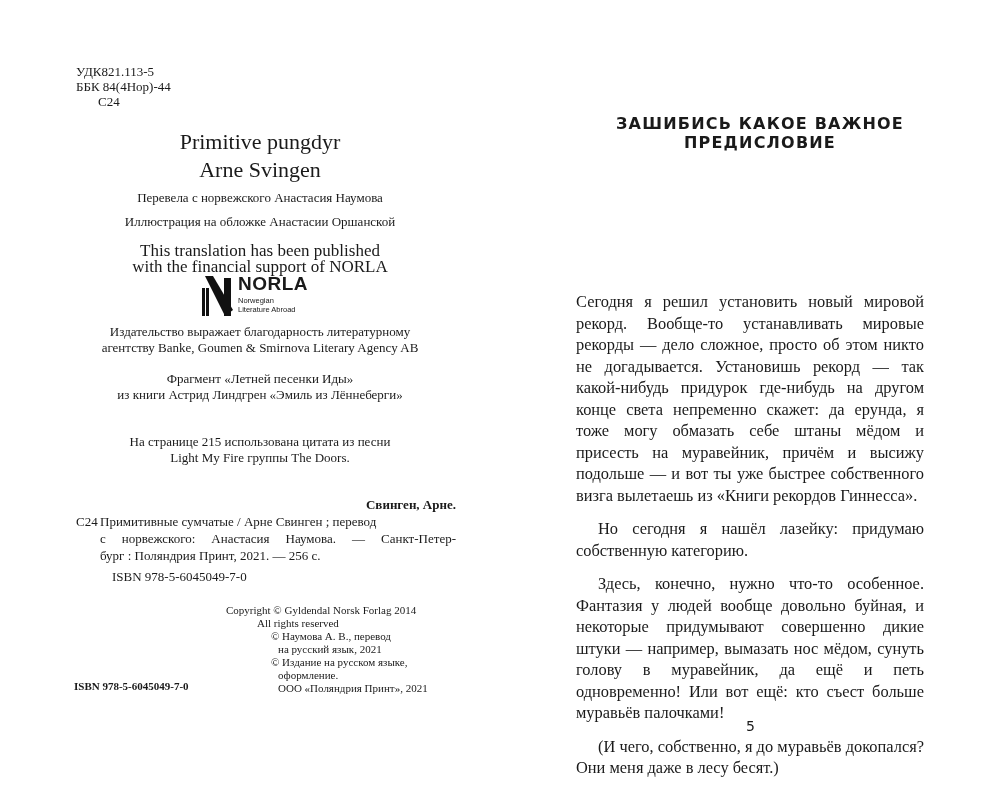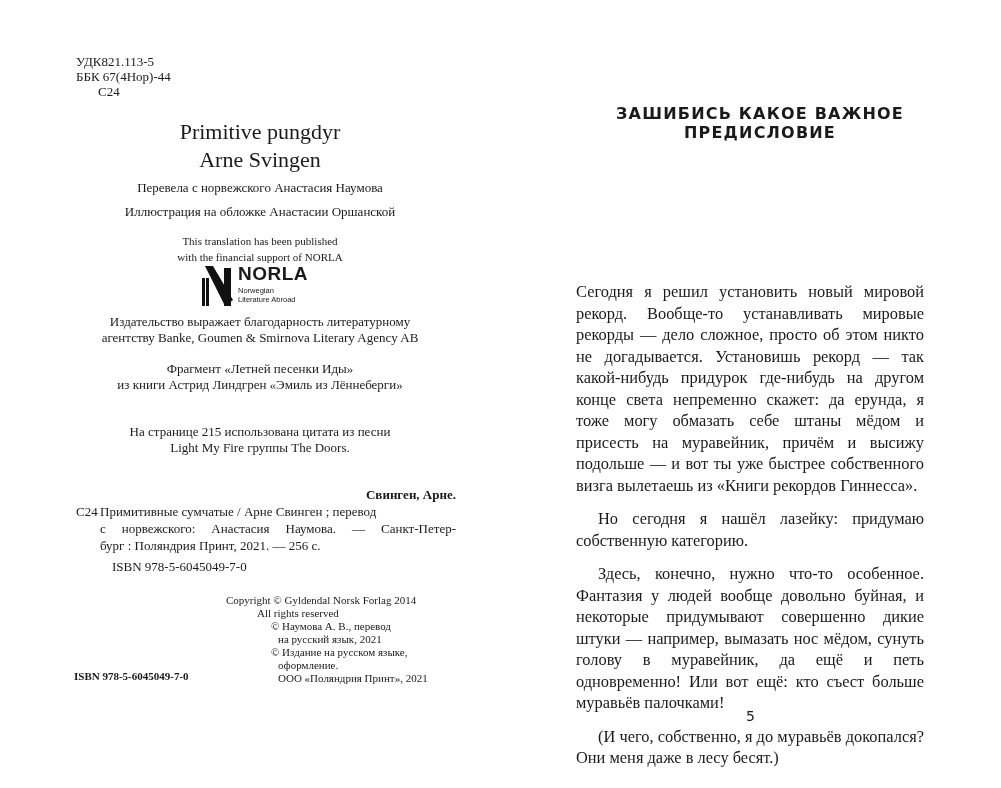--- a/index.html
+++ b/index.html
@@ -1,29 +1,29 @@
 <!DOCTYPE html>
 <html><head>
 <meta charset="utf-8">
 <style>
   html, body { margin: 0; padding: 0; background: #ffffff; }
   body { width: 1001px; height: 788px; position: relative; overflow: hidden; color: #1a1a1a; font-family: "Liberation Serif", "DejaVu Serif", serif; }
-  .spread { position: absolute; left: 0; top: 0; width: 1001px; height: 572px; }
+  .spread { position: absolute; left: 0; top: 10px; width: 1001px; height: 572px; }
   .page-left { position: absolute; left: 0; top: 0; width: 500px; height: 788px; }
   .page-right { position: absolute; left: 500px; top: 0; width: 501px; height: 788px; }
 
   .udk { position: absolute; left: 76px; top: 54px; font-size: 13px; line-height: 15px; }
   .udk div { white-space: nowrap; }
   .udk .c24 { padding-left: 22px; }
 
   .center-block { position: absolute; left: 60px; width: 400px; text-align: center; }
   .title-en { top: 118px; font-size: 22px; line-height: 28px; }
   .translator { top: 180px; font-size: 13px; line-height: 16px; }
   .illustr { top: 204px; font-size: 13px; line-height: 16px; }
-  .support { top: 233px; font-size: 11px; line-height: 16px; }
+  .support { top: 233px; font-size: 17px; line-height: 16px; }
 
   .norla { position: absolute; left: 200px; top: 266px; width: 120px; height: 40px; }
   .norla .mark { position: absolute; left: 0; top: 0; width: 34px; height: 40px; }
   .norla .word { position: absolute; left: 38px; top: -3px; font-family: "Liberation Sans", "DejaVu Sans", sans-serif; font-weight: bold; font-size: 19px; letter-spacing: 0.5px; text-align: center; }
   .norla .sub { position: absolute; left: 38px; top: 20px; font-family: "Liberation Sans", "DejaVu Sans", sans-serif; font-weight: normal; font-size: 7.5px; line-height: 9px; }
 
   .thanks { top: 314px; font-size: 13px; line-height: 16px; }
   .fragment { top: 361px; font-size: 13px; line-height: 16px; }
   .quote { top: 424px; font-size: 13px; line-height: 16px; }
 
@@ -52,21 +52,21 @@
   .page-number { position: absolute; left: 0; width: 501px; top: 708px; text-align: center; font-family: "DejaVu Sans", "Liberation Sans", sans-serif; font-size: 14px; }
 </style>
 </head>
 <body>
 
 <div class="spread">
 
   <div class="page-left">
     <div class="udk">
       <div>УДК821.113-5</div>
-      <div>ББК 67(4Нор)-44</div>
+      <div>ББК 84(4Нор)-44</div>
       <div class="c24">С24</div>
     </div>
 
     <div class="center-block title-en">
       <div>Primitive pungdyr</div>
       <div>Arne Svingen</div>
     </div>
 
     <div class="center-block translator">Перевела с норвежского Анастасия Наумова</div>
     <div class="center-block illustr">Иллюстрация на обложке Анастасии Оршанской</div>

